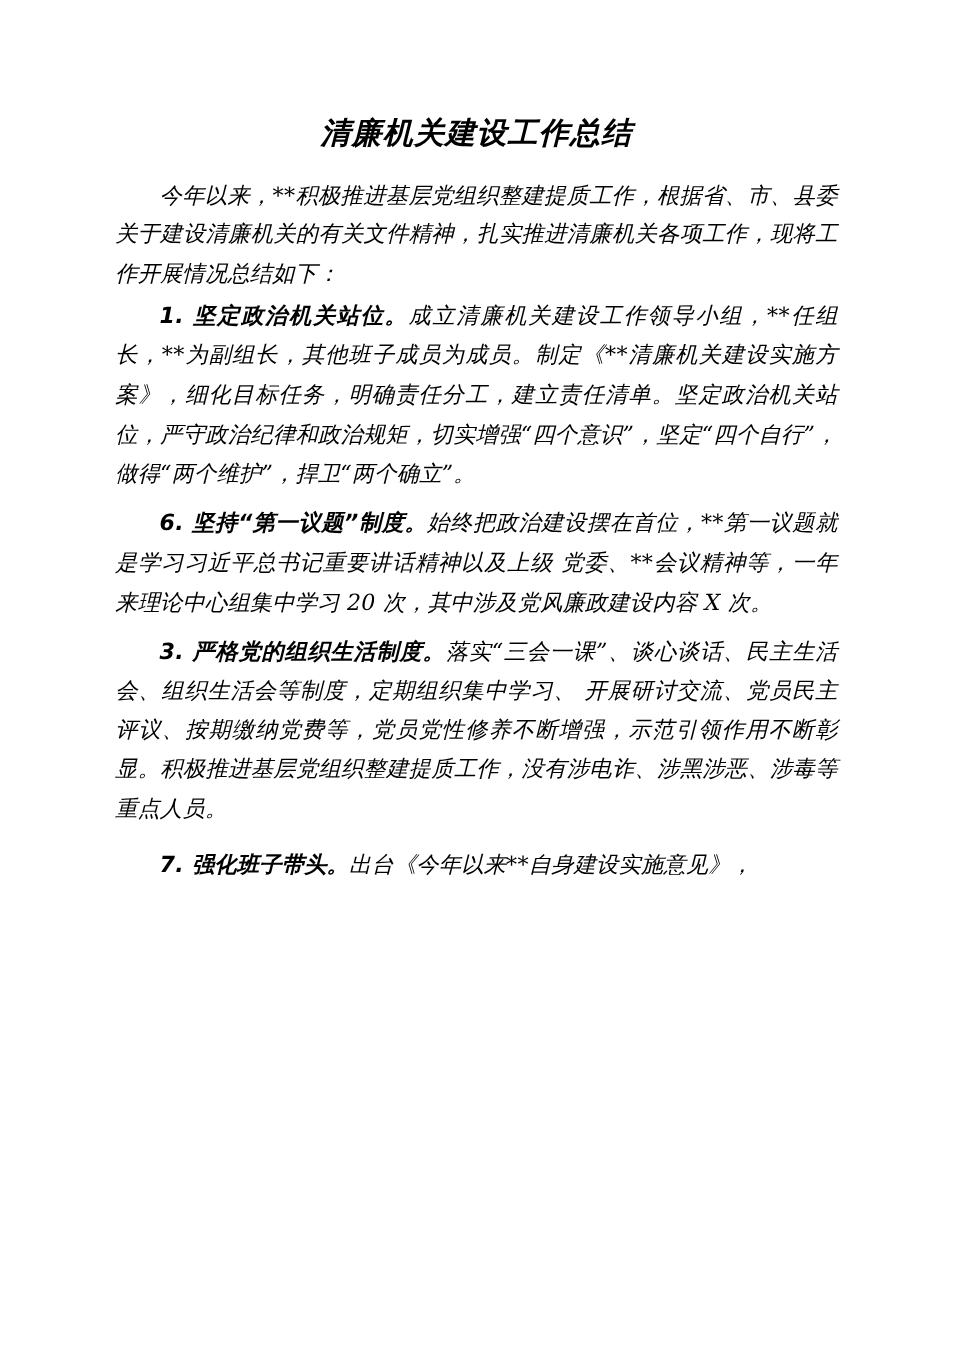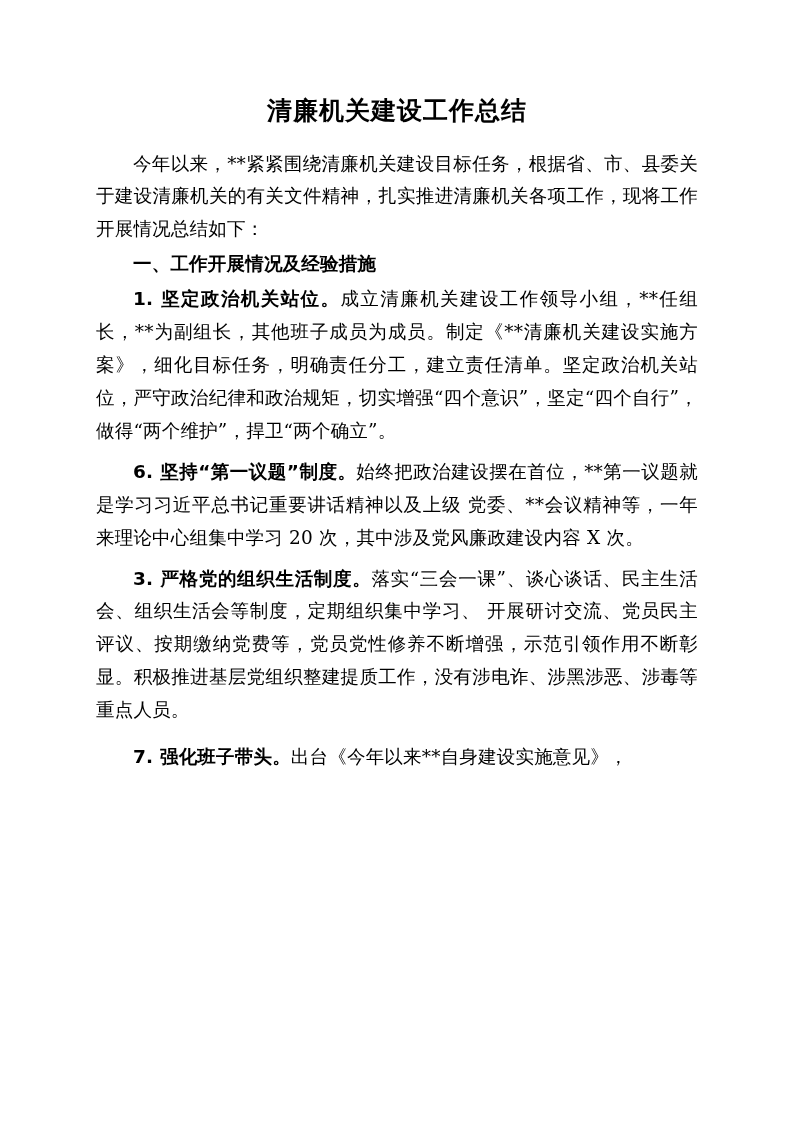--- a/index.html
+++ b/index.html
@@ -14,20 +14,21 @@
     color: #000000;
     overflow: hidden;
   }
   .page {
     position: relative;
     width: 794px;
     height: 842px;
     box-sizing: border-box;
     padding: 92px 96px 60px 96px;
     background: #ffffff;
+    font-style: italic;
   }
   .doc-title {
     text-align: center;
     font-size: 25px;
     font-weight: bold;
     letter-spacing: 1px;
     line-height: 1.5;
     margin: 0 0 18px 0;
     font-family: "DejaVu Sans", "Liberation Sans", sans-serif;
   }
@@ -73,23 +74,22 @@
     margin-top: 26px;
   }
   .spacer-sm { height: 6px; }
 </style>
 </head>
 <body>
 
 <div class="page">
   <h1 class="doc-title">清廉机关建设工作总结</h1>
 
-  <p class="para">今年以来，**紧紧围绕清廉机关建设目标任务，根据省、市、县委关于建设清廉机关的有关文件精神，扎实推进清廉机关各项工作，现将工作开展情况总结如下：</p>
+  <p class="para">今年以来，**积极推进基层党组织整建提质工作，根据省、市、县委关于建设清廉机关的有关文件精神，扎实推进清廉机关各项工作，现将工作开展情况总结如下：</p>
 
-  <p class="heading">一、工作开展情况及经验措施</p>
 
 
   <p class="mixed">
     <span class="lead">1. 坚定政治机关站位。</span><span>成立清廉机关建设工作领导小组，**任组长，**为副组长，其他班子成员为成员。制定《**清廉机关建设实施方案》，细化目标任务，明确责任分工，建立责任清单。坚定政治机关站位，严守政治纪律和政治规矩，切实增强“四个意识”，坚定“四个自行”，做得“两个维护”，捍卫“两个确立”。</span>
   </p>
 
   <div class="spacer-sm"></div>
 
   <p class="mixed">
     <span class="lead">6. 坚持“第一议题”制度。</span><span>始终把政治建设摆在首位，**第一议题就是学习习近平总书记重要讲话精神以及上级 党委、**会议精神等，一年来理论中心组集中学习 20 次，其中涉及党风廉政建设内容 X 次。</span>

